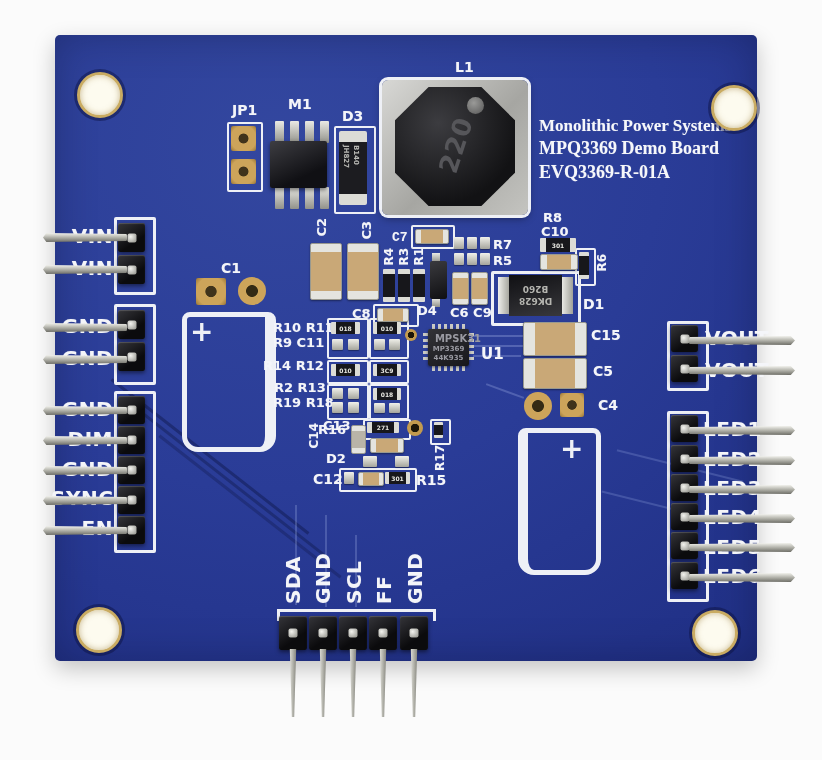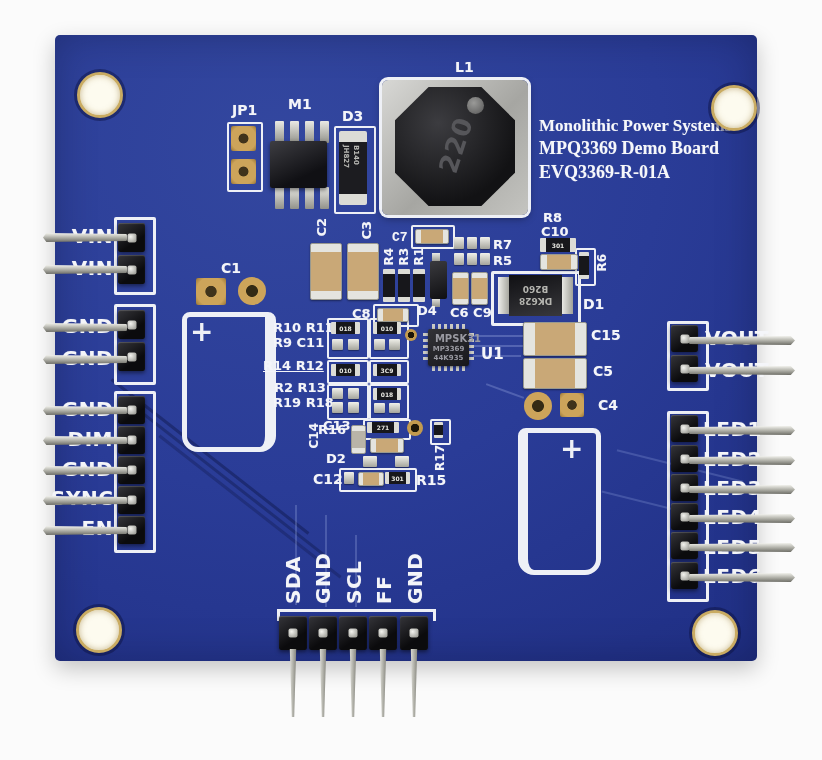--- a/index.html
+++ b/index.html
@@ -189,21 +189,21 @@
     <div style="color:#9a9aa2;font-size:10px;font-weight:bold;margin-left:19px;">MPSK31</div>
     <div style="color:#9a9aa2;font-size:7px;font-weight:bold;">MP3369</div>
     <div style="color:#9a9aa2;font-size:7px;font-weight:bold;">44K935</div>
   </div>
   <div class="lbl" style="left:426px;top:312px;font-size:15px;">U1</div>
   <div class="via" style="left:350px;top:294px;width:12px;height:12px;"></div>
   <div class="via" style="left:352px;top:385px;width:16px;height:16px;"></div>
 
   <div class="lbl ref" style="left:218px;top:286px;">R10 R11</div>
   <div class="lbl ref" style="left:218px;top:301px;">R9 C11</div>
-  <div class="lbl ref" style="left:208px;top:324px;text-decoration:underline;">R14 R12</div>
+  <div class="lbl ref" style="left:208px;top:324px;">R14 R12</div>
   <div class="lbl ref" style="left:219px;top:346px;">R2 R13</div>
   <div class="lbl ref" style="left:218px;top:361px;">R19 R18</div>
   <div class="skbox" style="left:272px;top:283px;width:38px;height:37px;border-width:2px;"></div>
   <div class="res-h" style="left:276px;top:287px;width:29px;height:12px;">018</div>
   <div class="pad" style="left:277px;top:304px;width:11px;height:11px;"></div>
   <div class="pad" style="left:293px;top:304px;width:11px;height:11px;"></div>
   <div class="skbox" style="left:314px;top:283px;width:36px;height:37px;border-width:2px;"></div>
   <div class="res-h" style="left:318px;top:287px;width:28px;height:12px;">010</div>
   <div class="pad" style="left:319px;top:304px;width:11px;height:11px;"></div>
   <div class="pad" style="left:334px;top:304px;width:11px;height:11px;"></div>

